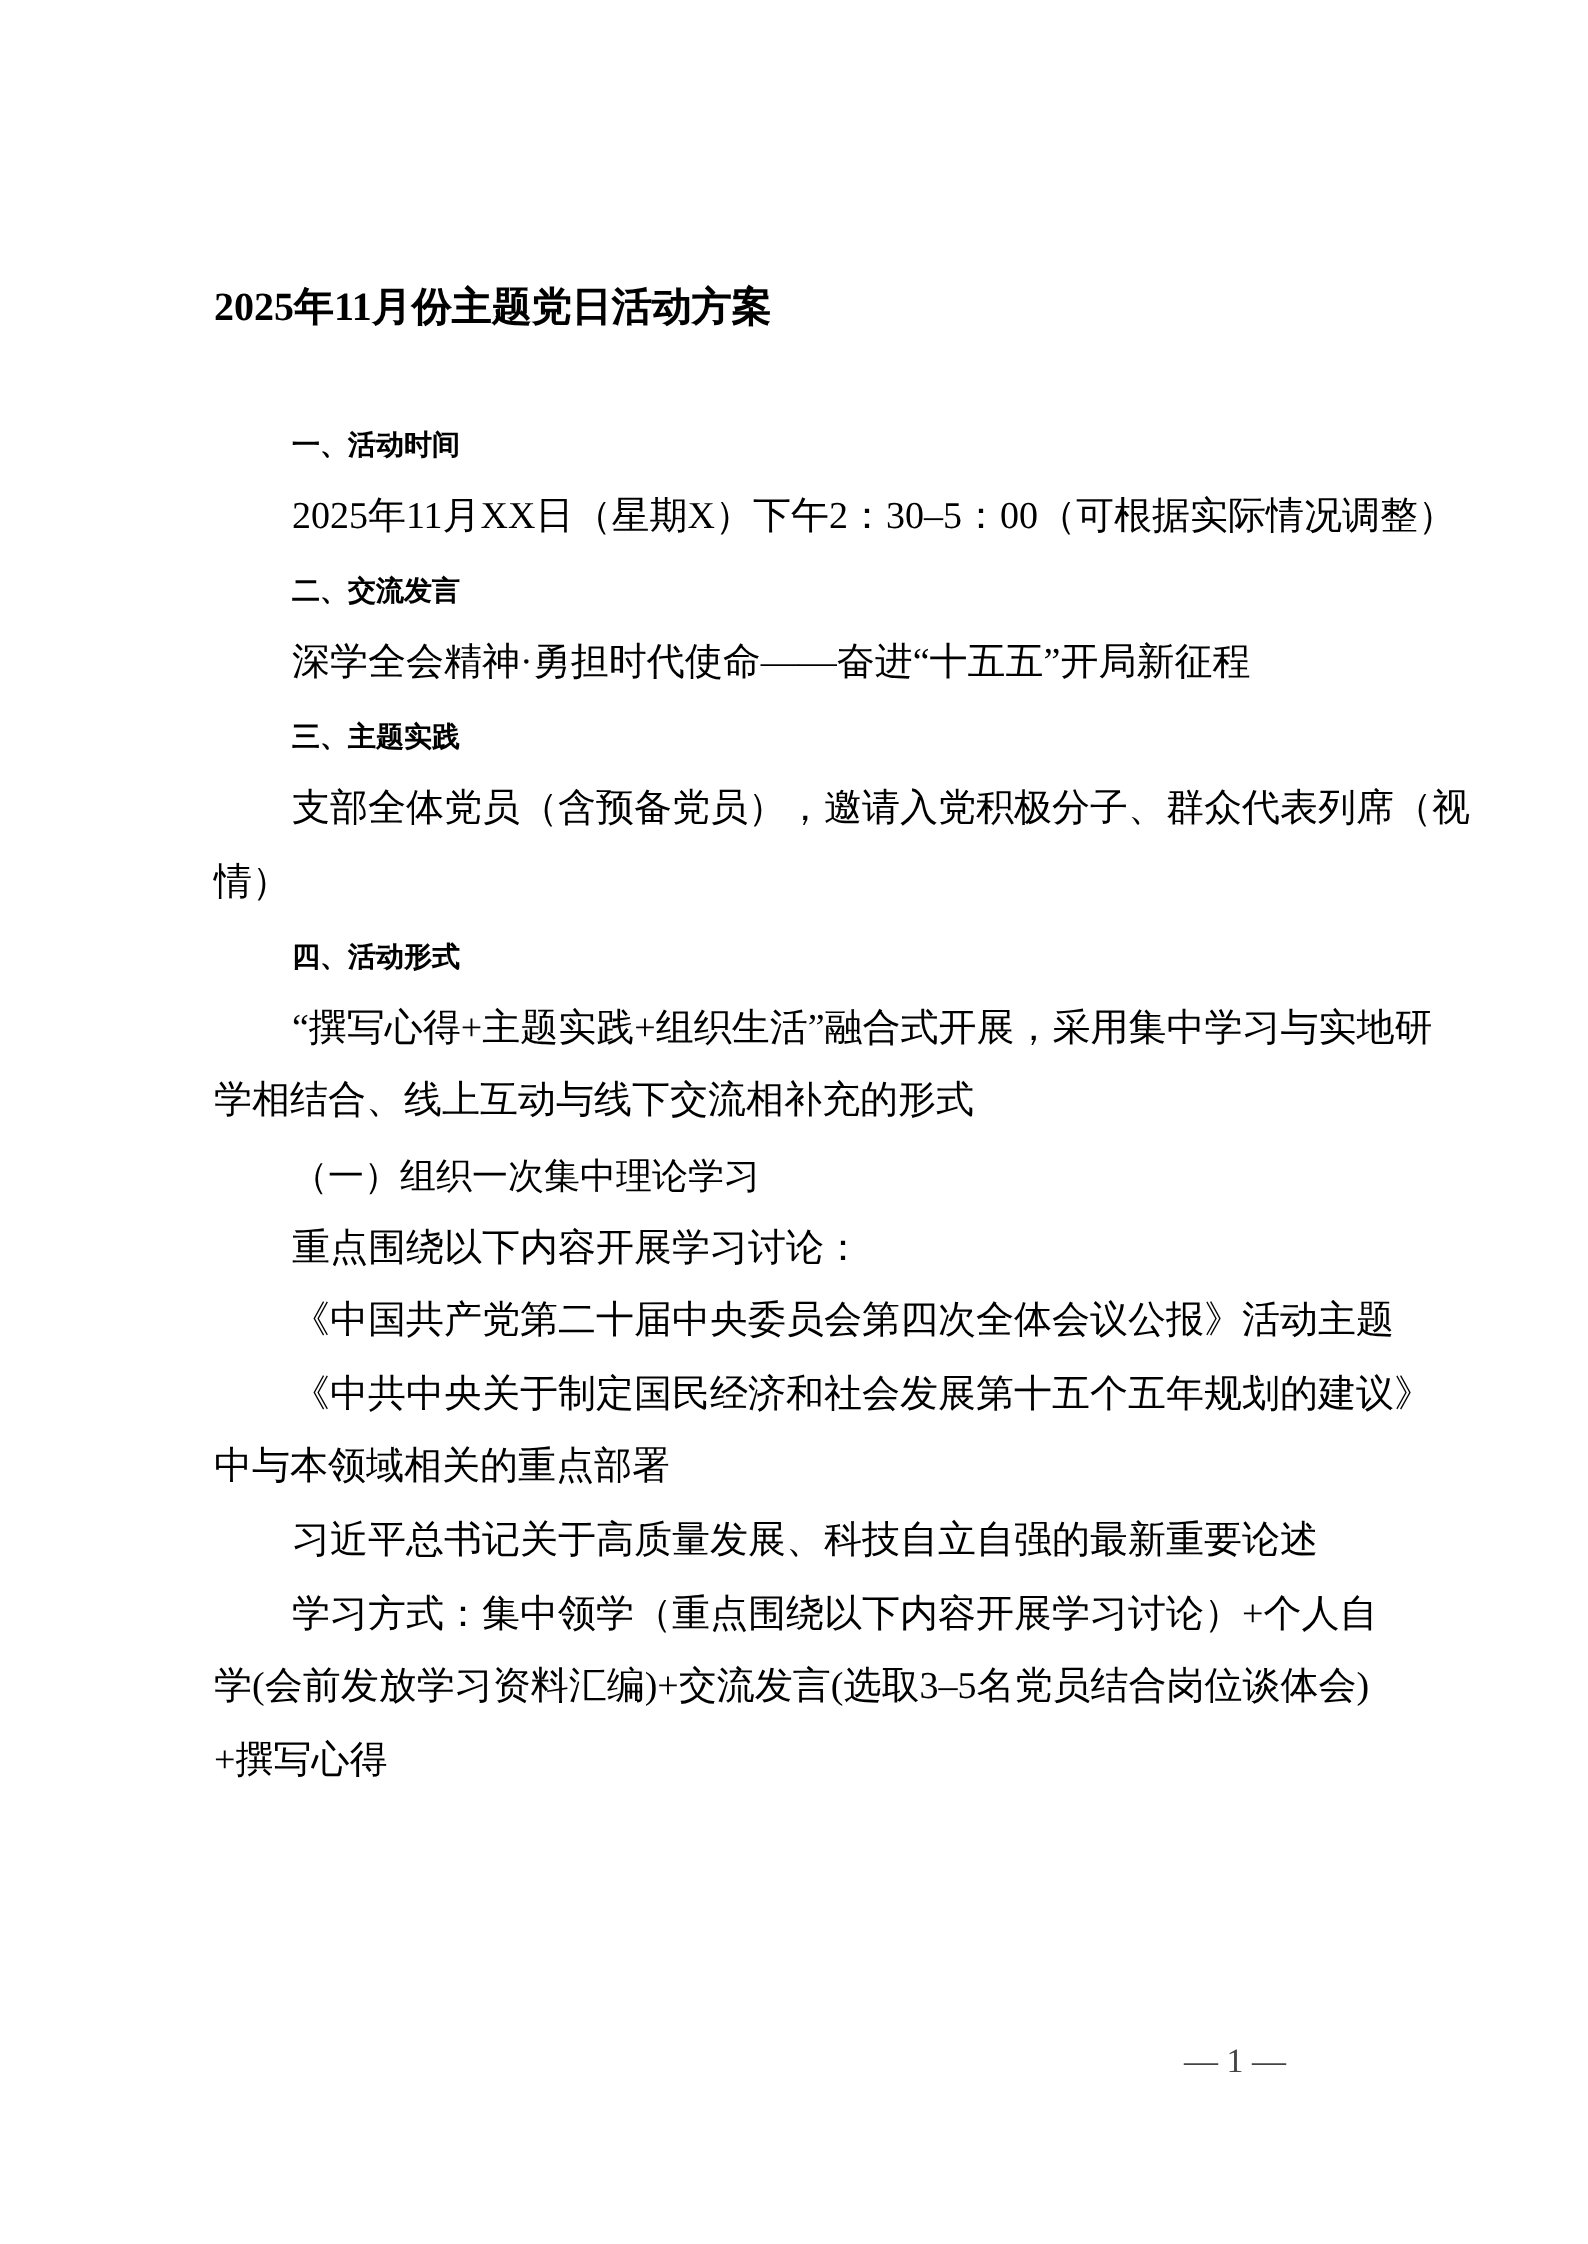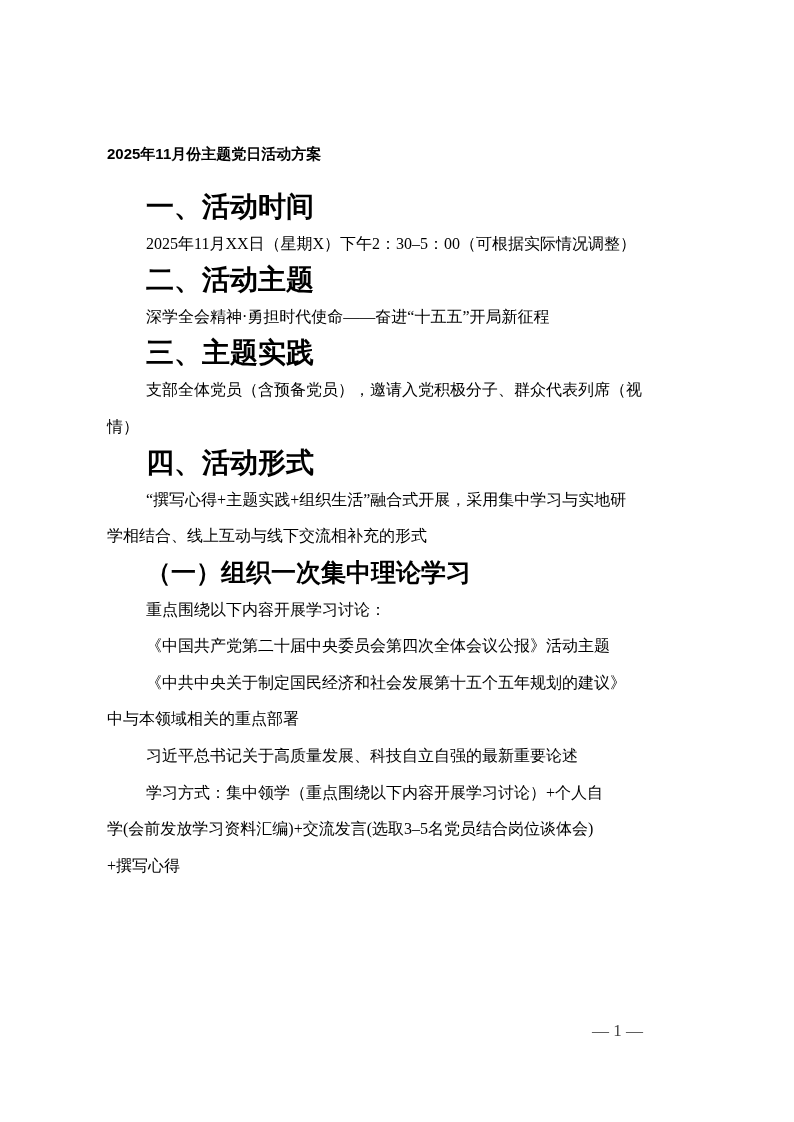--- a/index.html
+++ b/index.html
@@ -17,43 +17,43 @@
     font-family: "Liberation Serif", "DejaVu Serif", serif;
   }
   .content {
     position: absolute;
     left: 107px;
     top: 140px;
     width: 600px;
   }
   .line {
     line-height: 36.6px;
-    font-size: 16px;
+    font-size: 19px;
     white-space: pre;
     font-family: "Liberation Serif", "DejaVu Serif", serif;
   }
   .indent {
     text-indent: 39px;
   }
   .title {
-    font-size: 15px;
+    font-size: 20px;
     font-weight: bold;
     line-height: 28px;
-    margin-bottom: 21px;
+    margin-bottom: 36px;
     white-space: pre;
-    font-family: Liberation Sans, sans-serif;
+    font-family: Liberation Serif, serif;
   }
   .h1 {
     font-weight: bold;
-    font-size: 28px;
+    font-size: 14px;
     font-family: "Liberation Sans", "DejaVu Sans", sans-serif;
   }
   .h2 {
-    font-weight: bold;
-    font-size: 25px;
+    font-weight: normal;
+    font-size: 18px;
     font-family: "Liberation Serif", "DejaVu Serif", serif;
   }
   .body-line {
     font-weight: normal;
   }
   .footer {
     position: absolute;
     left: 592px;
     top: 1016px;
     font-size: 17px;
@@ -64,21 +64,21 @@
   }
 </style>
 </head>
 <body>
 
 <div class="page">
   <div class="content">
       <div class="title">2025年11月份主题党日活动方案</div>
       <div class="line h1 indent">一、活动时间</div>
       <div class="line body-line indent">2025年11月XX日（星期X）下午2：30–5：00（可根据实际情况调整）</div>
-      <div class="line h1 indent">二、活动主题</div>
+      <div class="line h1 indent">二、交流发言</div>
       <div class="line body-line indent">深学全会精神·勇担时代使命——奋进“十五五”开局新征程</div>
       <div class="line h1 indent">三、主题实践</div>
       <div class="line body-line indent">支部全体党员（含预备党员），邀请入党积极分子、群众代表列席（视</div>
       <div class="line body-line">情）</div>
       <div class="line h1 indent">四、活动形式</div>
       <div class="line body-line indent">“撰写心得+主题实践+组织生活”融合式开展，采用集中学习与实地研</div>
       <div class="line body-line">学相结合、线上互动与线下交流相补充的形式</div>
       <div class="line h2 indent">（一）组织一次集中理论学习</div>
       <div class="line body-line indent">重点围绕以下内容开展学习讨论：</div>
       <div class="line body-line indent">《中国共产党第二十届中央委员会第四次全体会议公报》活动主题</div>

